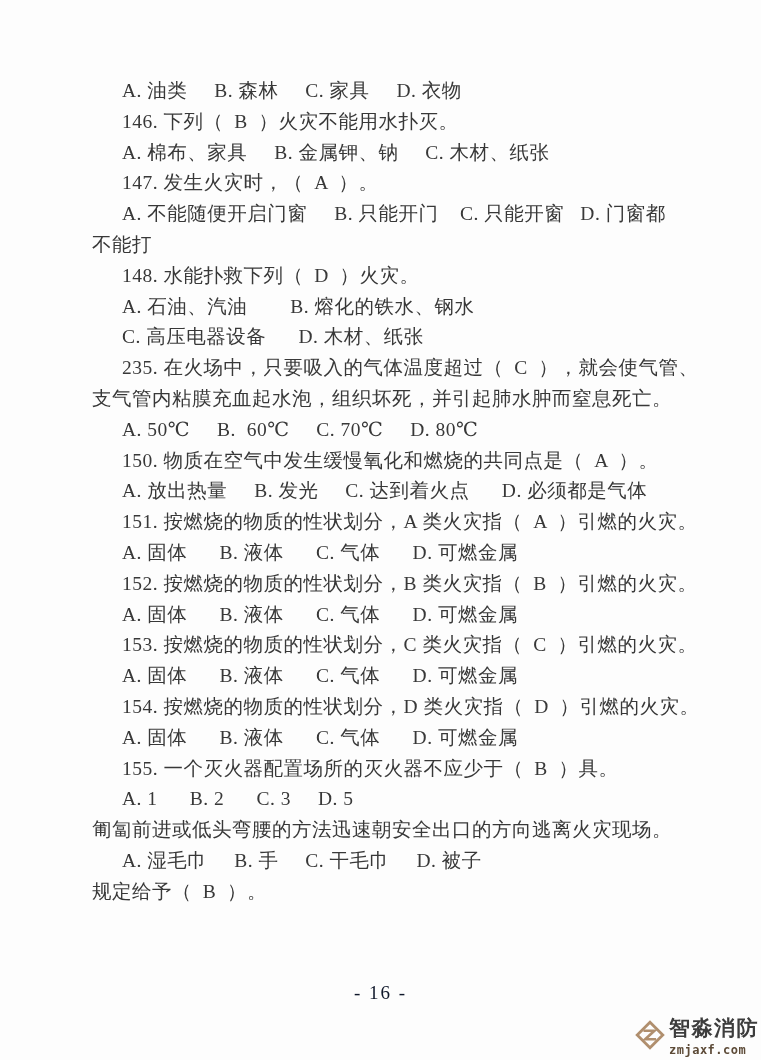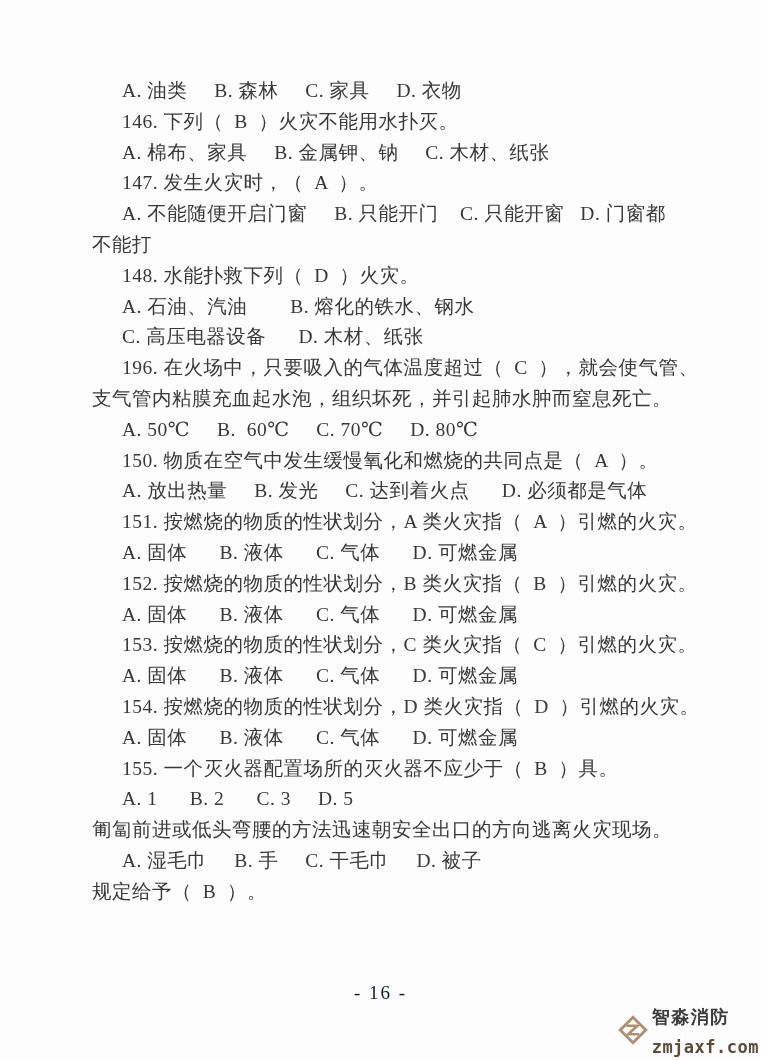--- a/index.html
+++ b/index.html
@@ -52,49 +52,49 @@
     gap: 4px;
   }
   .wm-text {
     display: flex;
     flex-direction: column;
     line-height: 1;
   }
   .wm-brand {
     font-family: "Liberation Sans", "DejaVu Sans", sans-serif;
     font-weight: bold;
-    font-size: 18px;
+    font-size: 21px;
     color: #3c3c3c;
     letter-spacing: 1.5px;
   }
   .wm-domain {
     font-family: "DejaVu Sans Mono", "Liberation Mono", monospace;
     font-weight: bold;
-    font-size: 17px;
+    font-size: 12px;
     color: #5d4b38;
-    margin-top: 13px;
+    margin-top: 6px;
     letter-spacing: 0.5px;
   }
 </style>
 </head>
 <body>
 
 <div class="page">
 
   <div class="content">
     <div class="line ind">A. 油类     B. 森林     C. 家具     D. 衣物</div>
     <div class="line ind">146. 下列（  B  ）火灾不能用水扑灭。</div>
     <div class="line ind">A. 棉布、家具     B. 金属钾、钠     C. 木材、纸张</div>
     <div class="line ind">147. 发生火灾时，（  A  ）。</div>
     <div class="line ind">A. 不能随便开启门窗     B. 只能开门    C. 只能开窗   D. 门窗都</div>
     <div class="line">不能打</div>
     <div class="line ind">148. 水能扑救下列（  D  ）火灾。</div>
     <div class="line ind">A. 石油、汽油        B. 熔化的铁水、钢水</div>
     <div class="line ind">C. 高压电器设备      D. 木材、纸张</div>
-    <div class="line ind">196. 在火场中，只要吸入的气体温度超过（  C  ），就会使气管、</div>
+    <div class="line ind">235. 在火场中，只要吸入的气体温度超过（  C  ），就会使气管、</div>
     <div class="line">支气管内粘膜充血起水泡，组织坏死，并引起肺水肿而窒息死亡。</div>
     <div class="line ind">A. 50℃     B.  60℃     C. 70℃     D. 80℃</div>
     <div class="line ind">150. 物质在空气中发生缓慢氧化和燃烧的共同点是（  A  ）。</div>
     <div class="line ind">A. 放出热量     B. 发光     C. 达到着火点      D. 必须都是气体</div>
     <div class="line ind">151. 按燃烧的物质的性状划分，A 类火灾指（  A  ）引燃的火灾。</div>
     <div class="line ind">A. 固体      B. 液体      C. 气体      D. 可燃金属</div>
     <div class="line ind">152. 按燃烧的物质的性状划分，B 类火灾指（  B  ）引燃的火灾。</div>
     <div class="line ind">A. 固体      B. 液体      C. 气体      D. 可燃金属</div>
     <div class="line ind">153. 按燃烧的物质的性状划分，C 类火灾指（  C  ）引燃的火灾。</div>
     <div class="line ind">A. 固体      B. 液体      C. 气体      D. 可燃金属</div>

